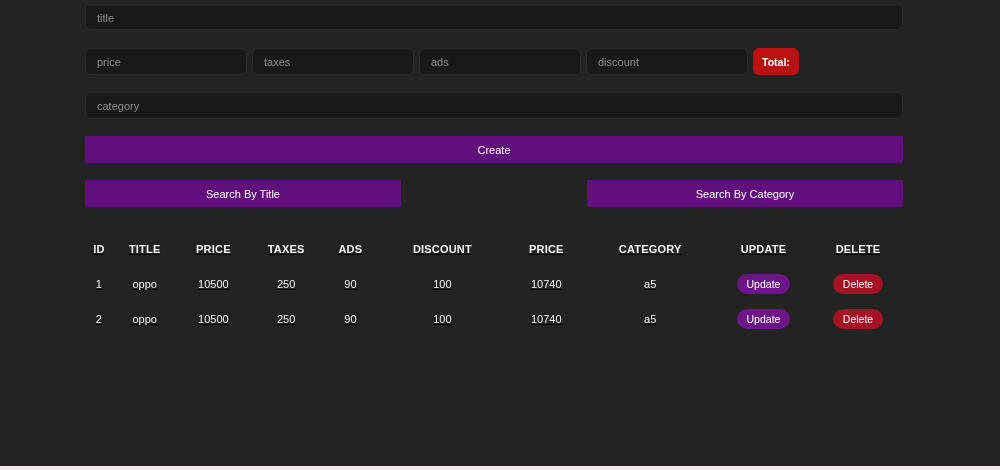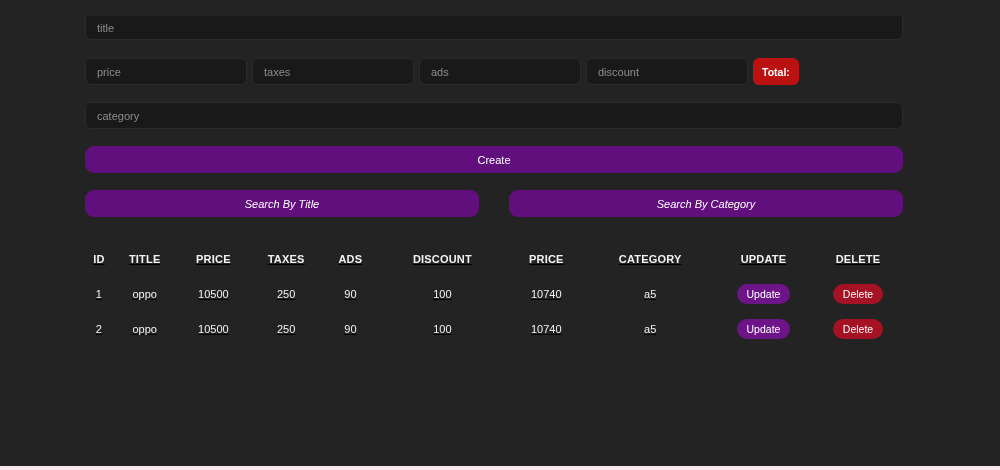--- a/index.html
+++ b/index.html
@@ -10,21 +10,21 @@
   }
   .app {
     width: 1000px;
     height: 466px;
     background: #232323;
     overflow: hidden;
   }
   .content {
     margin-left: 85px;
     width: 818px;
-    padding-top: 16px;
+    padding-top: 6px;
   }
   .txt-input {
     display: block;
     width: 100%;
     background: #191919;
     border: 1px solid #2b2b2b;
     border-radius: 6px;
     height: 27px;
     color: #ddd;
     font-size: 11px;
@@ -56,32 +56,32 @@
   }
   .mt { margin-top: 17px; }
   .btn {
     display: flex;
     align-items: center;
     justify-content: center;
     background: #620f7e;
     color: #fff;
     font-size: 11px;
     border: none;
-    border-radius: 9px;
+    border-radius: 2px;
     height: 27px;
     cursor: pointer;
     font-family: "Liberation Sans", sans-serif;
   }
   .btn-full { width: 100%; }
   .search-btn-row {
     display: flex;
     justify-content: space-between;
     margin-top: 17px;
   }
-  .search-btn-row .btn { width: 394px; font-style: italic; }
+  .search-btn-row .btn { width: 316px; }
   .selected-text {
     background: #3552d4;
     color: #060a28;
     padding: 0 1px;
   }
   table {
     width: 100%;
     border-collapse: collapse;
     margin-top: 24px;
     table-layout: fixed;

